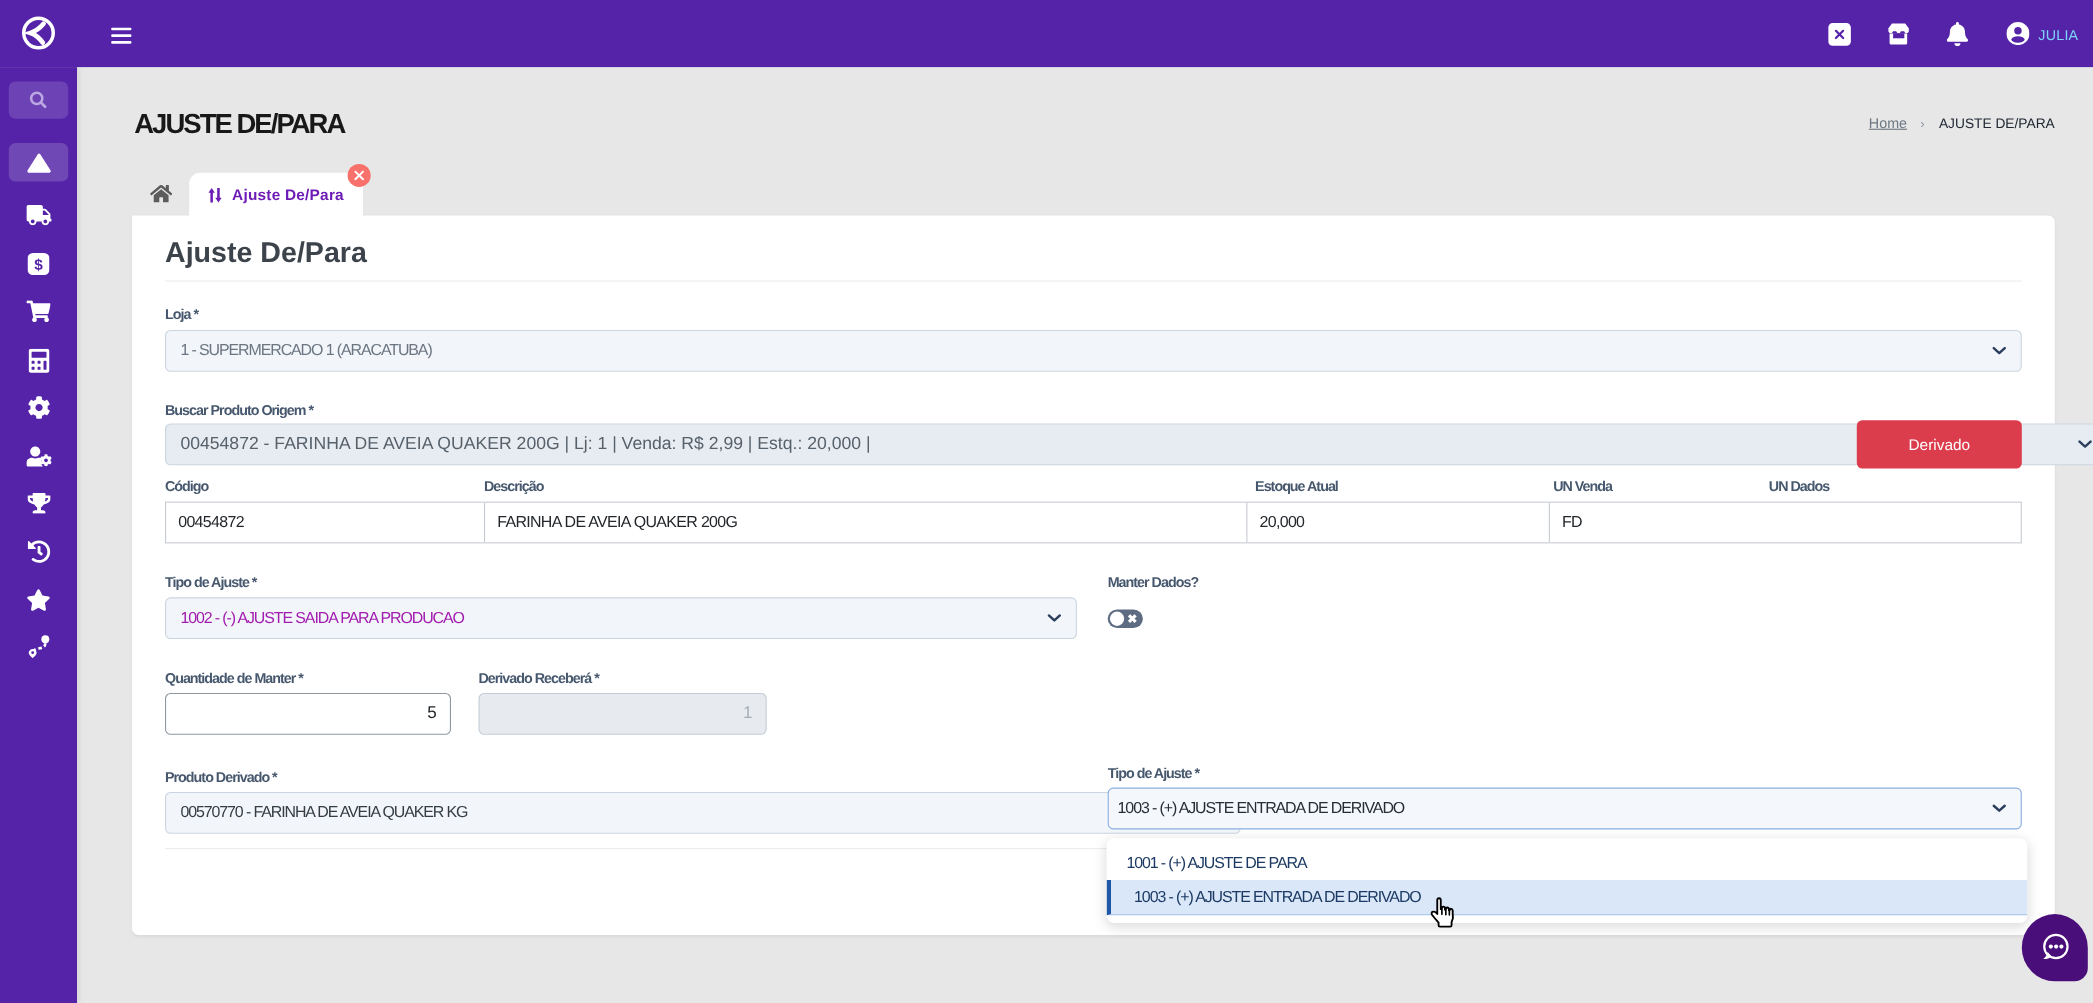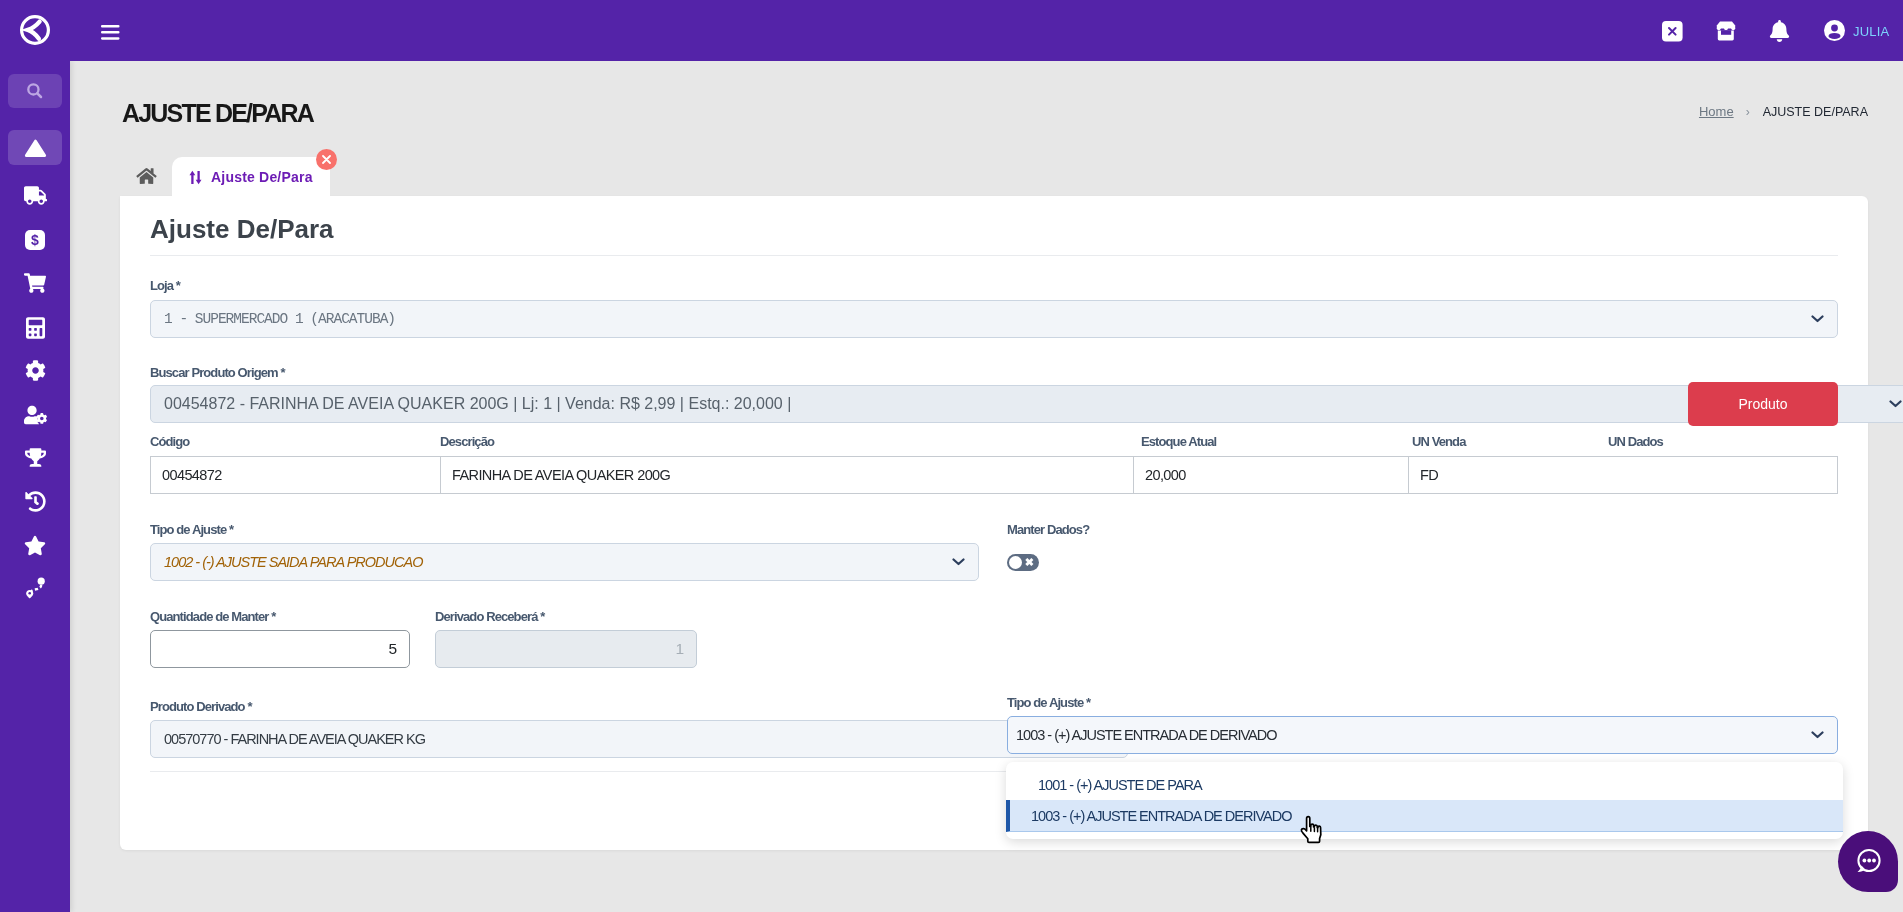--- a/index.html
+++ b/index.html
@@ -28,21 +28,21 @@
   .inp { position:absolute; height:38px; background:#fff; border:1px solid #8f979e; border-radius:5px; font-size:15.5px; color:#212529; display:flex; align-items:center; justify-content:flex-end; padding-right:12px; }
   #btn-cancel { position:absolute; left:1688px; top:382px; width:150px; height:44px; background:#dc3d4d; border-radius:5px; color:#fff; font-size:14px; display:flex; align-items:center; justify-content:center; z-index:5;}
   .th { position:absolute; font-size:13px; font-weight:bold; letter-spacing:-0.9px; color:#47586e; }
   #tablerow { position:absolute; left:150px; top:456px; width:1688px; height:38px; border:1px solid #c6cbd1; display:flex; font-size:14.5px; letter-spacing:-0.6px; color:#23272b; }
   #tablerow .cell { border-right:1px solid #c6cbd1; display:flex; align-items:center; padding-left:11px; }
   #tablerow .cell:last-child { border-right:none; }
   #toggle { position:absolute; left:1007px; top:554px; width:32px; height:17px; background:#5d6c82; border-radius:9px; }
   #toggle .knob { position:absolute; left:2px; top:2px; width:13px; height:13px; border-radius:50%; background:#fff; }
   #toggle .x { position:absolute; right:5px; top:1.5px; color:#fff; font-size:11px; font-weight:bold; }
   #dropdown { position:absolute; left:1006px; top:762px; width:837px; height:77px; background:#fff; border-radius:7px; box-shadow:0 3px 12px rgba(0,0,0,0.15); z-index:10; overflow:hidden; font-size:14.5px; letter-spacing:-1px; color:#1c3a63;}
-  #dropdown .opt1 { margin-top:7px; height:31px; display:flex; align-items:center; padding-left:32px; }
+  #dropdown .opt1 { margin-top:7px; height:31px; display:flex; align-items:center; padding-left:18px; }
   #dropdown .opt2 { height:32px; display:flex; align-items:center; padding-left:21px; background:#d9e7f9; border-left:4px solid #1f57a7; border-bottom:1px solid #a9c8ec; box-sizing:border-box;}
   #fab { position:absolute; left:1838px; top:831px; width:60px; height:61px; background:#4a0e7a; border-radius:50% 50% 12px 50%; z-index:20; display:flex; align-items:center; justify-content:center; }
   #cursor { position:absolute; left:1299px; top:815px; z-index:40; }
   .hr2 { position:absolute; left:150px; top:771px; width:1688px; height:1px; background:#e9ebee; }
 </style>
 </head>
 <body>
 
 <div id="topbar">
 
@@ -182,51 +182,51 @@
   <svg width="9" height="9" viewBox="0 0 9 9">
       <path d="M1 1 L8 8 M8 1 L1 8" stroke="#fff" stroke-width="1.8" stroke-linecap="round"></path>
     </svg>
 </div>
 
 <div id="card"></div>
 <div id="cardtitle">Ajuste De/Para</div>
 <div class="hr1"></div>
 
 <div class="flabel" style="left:150px;top:277.5px;">Loja *</div>
-<div class="sel" style="left:150px;top:300px;width:1688px;font-family:Liberation Mono, monospace;">
+<div class="sel" style="left:150px;top:300px;width:1688px;">
     <span class="t" style="color:#6b7682;">1 - SUPERMERCADO 1 (ARACATUBA)</span>
   <svg class="chev" width="13" height="8" viewBox="0 0 13 8">
       <path d="M1.5 1.5 L6.5 6 L11.5 1.5" stroke="#2c3e5d" stroke-width="2.2" fill="none" stroke-linecap="round" stroke-linejoin="round"></path>
     </svg>
 </div>
 
 <div class="flabel" style="left:150px;top:364.5px;">Buscar Produto Origem *</div>
 <div class="sel" style="left:150px;top:385px;width:1766px;background:#e7ecf2;">
     <span class="t" style="color:#57616b;font-size:16px;letter-spacing:0;">00454872 - FARINHA DE AVEIA QUAKER 200G | Lj: 1 | Venda: R$ 2,99 | Estq.: 20,000 |</span>
   <svg class="chev" width="13" height="8" viewBox="0 0 13 8">
       <path d="M1.5 1.5 L6.5 6 L11.5 1.5" stroke="#2c3e5d" stroke-width="2.2" fill="none" stroke-linecap="round" stroke-linejoin="round"></path>
     </svg>
 </div>
-<div id="btn-cancel">Produto</div>
+<div id="btn-cancel">Derivado</div>
 
 <div class="th" style="left:150px;top:434px;">Código</div>
 <div class="th" style="left:440px;top:434px;">Descrição</div>
 <div class="th" style="left:1141px;top:434px;">Estoque Atual</div>
 <div class="th" style="left:1412px;top:434px;">UN Venda</div>
 <div class="th" style="left:1608px;top:434px;">UN Dados</div>
 <div id="tablerow">
   <div class="cell" style="width:290px;">00454872</div>
   <div class="cell" style="width:693px;">FARINHA DE AVEIA QUAKER 200G</div>
   <div class="cell" style="width:275px;">20,000</div>
   <div class="cell" style="width:234px;">FD</div>
 </div>
 
 <div class="flabel" style="left:150px;top:521.5px;">Tipo de Ajuste *</div>
 <div class="sel" style="left:150px;top:543px;width:829px;">
-    <span class="t" style="color:#a16207;font-style:italic;">1002 - (-) AJUSTE SAIDA PARA PRODUCAO</span>
+    <span class="t" style="color:#a21caf;">1002 - (-) AJUSTE SAIDA PARA PRODUCAO</span>
   <svg class="chev" width="13" height="8" viewBox="0 0 13 8">
       <path d="M1.5 1.5 L6.5 6 L11.5 1.5" stroke="#2c3e5d" stroke-width="2.2" fill="none" stroke-linecap="round" stroke-linejoin="round"></path>
     </svg>
 </div>
 <div class="flabel" style="left:1007px;top:521.5px;">Manter Dados?</div>
 <div id="toggle">
     <div class="knob"></div>
     <div class="x">✖</div>
   </div>
 

